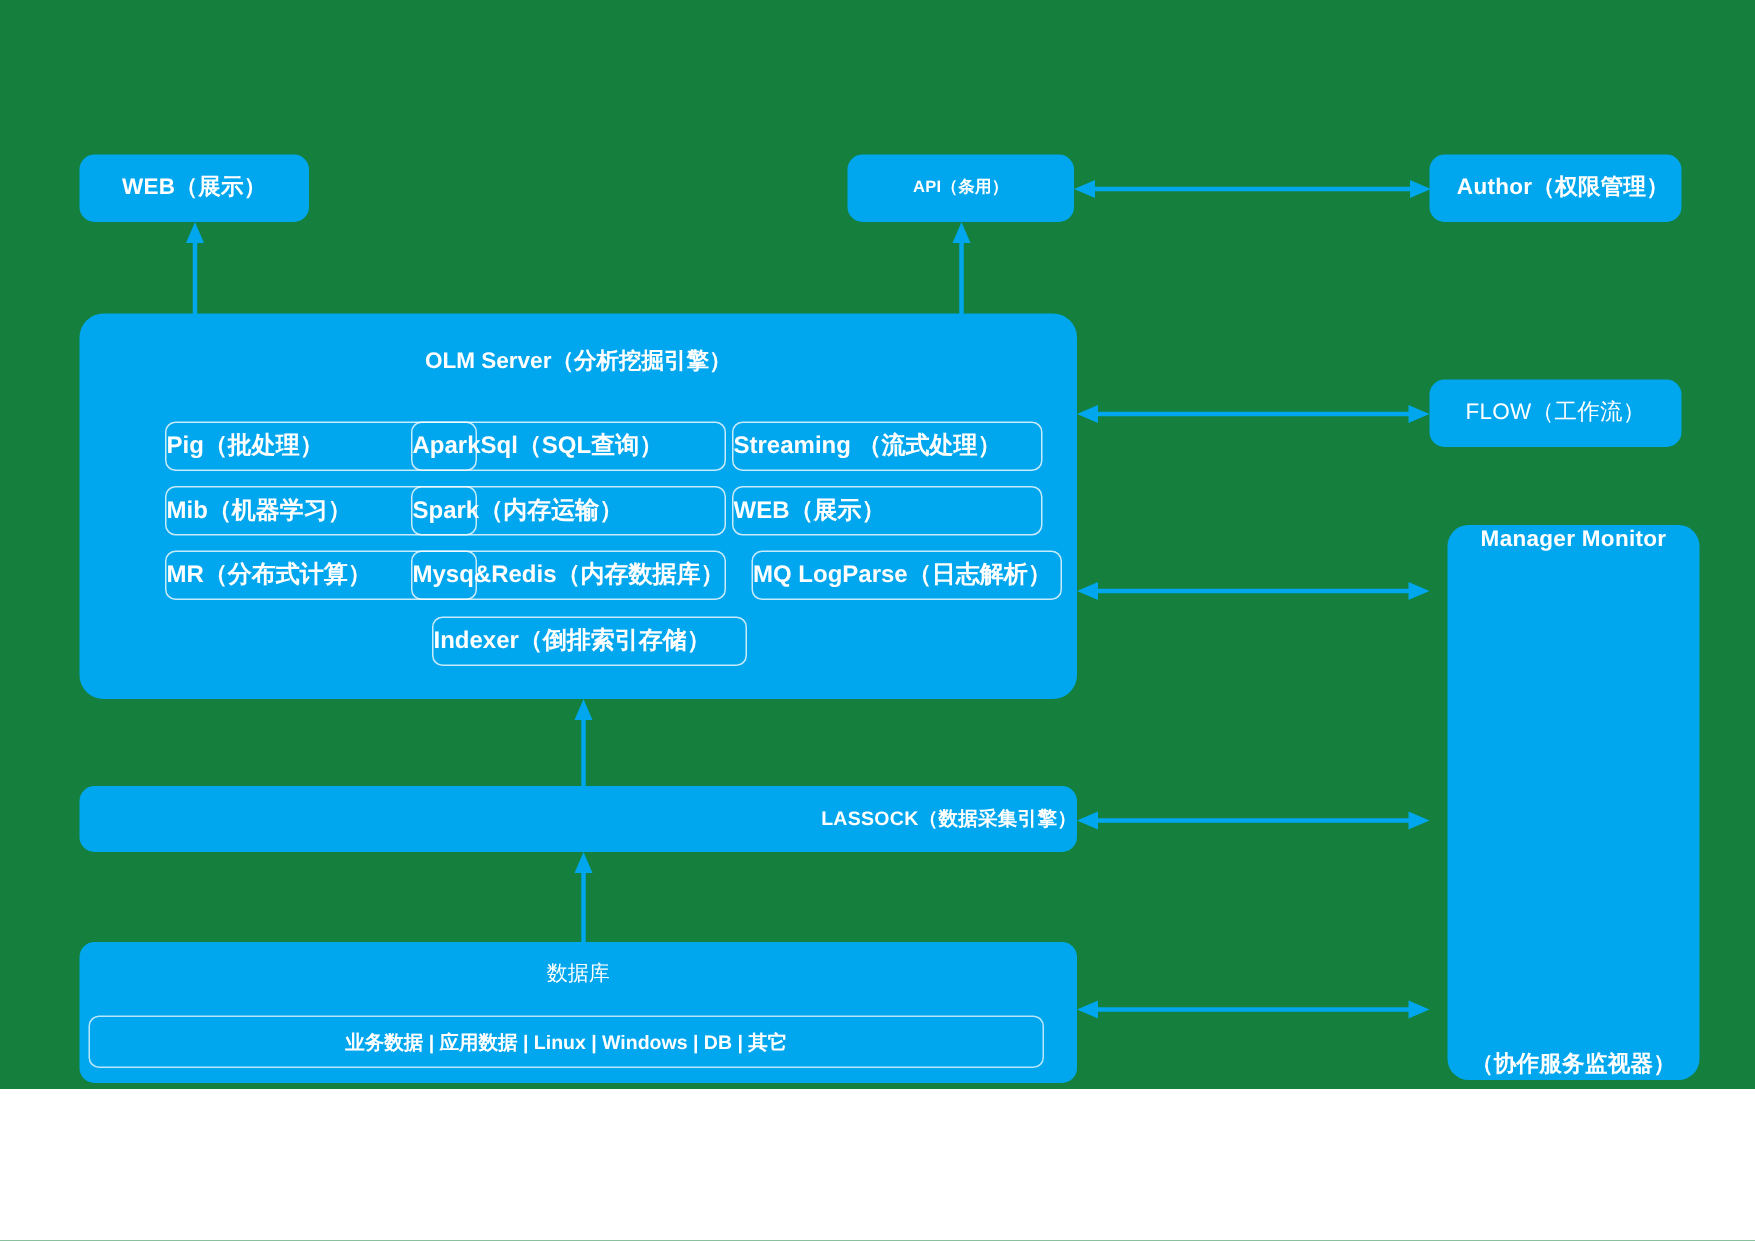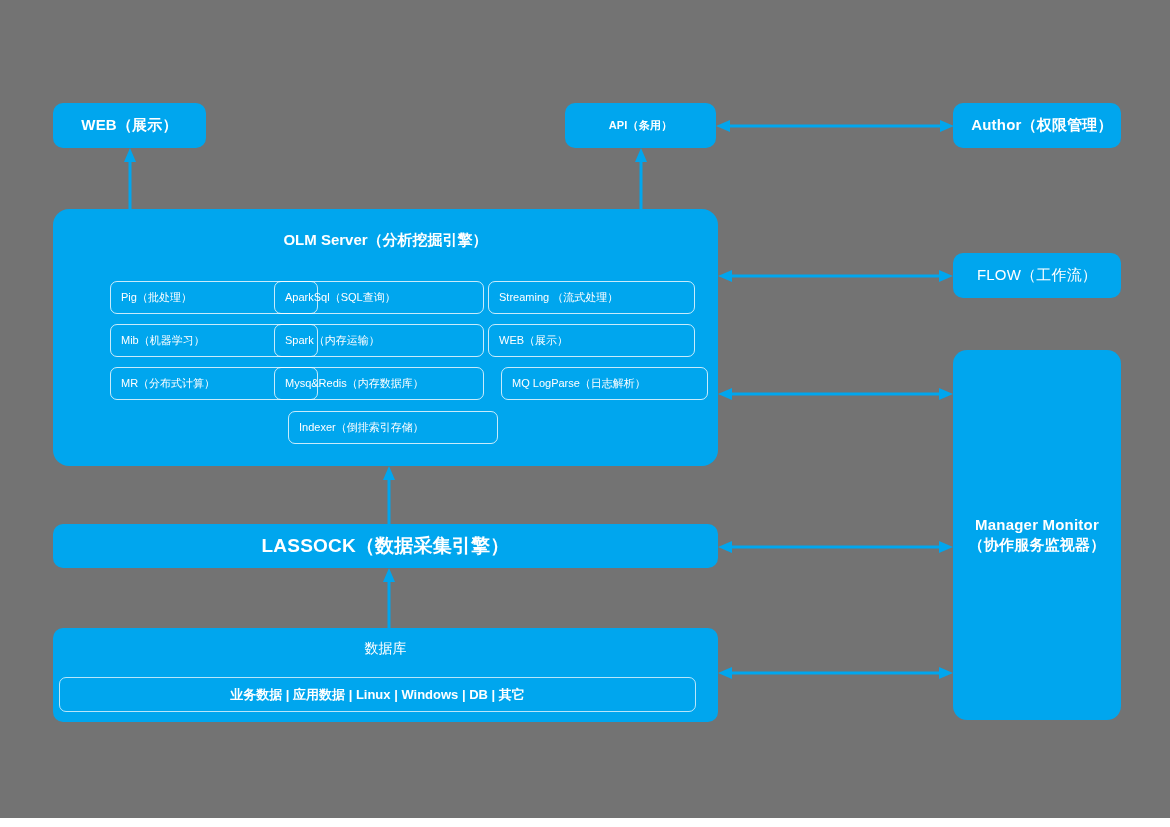--- a/index.html
+++ b/index.html
@@ -7,22 +7,22 @@
     padding: 0;
     background: #ffffff;
   }
   body {
     font-family: "Liberation Sans", "DejaVu Sans", sans-serif;
     -webkit-font-smoothing: antialiased;
   }
   #canvas {
     position: relative;
     width: 1170px;
-    height: 818px;
-    background: #737373;
+    height: 726px;
+    background: #15803d;
     overflow: hidden;
   }
 
   
   .node {
     position: absolute;
     background: #00A6EE;
     color: #ffffff;
     border-radius: 6px;
     box-sizing: border-box;
@@ -53,25 +53,24 @@
     color: #ffffff;
     font-weight: bold;
     font-size: 15px;
   }
   .chip {
     position: absolute;
     box-sizing: border-box;
     border: 1px solid rgba(255,255,255,.78);
     border-radius: 7px;
     color: #ffffff;
-    font-weight: normal;
-    font-size: 11px;
+    font-weight: bold;
+    font-size: 16px;
     display: flex;
     align-items: center;
-    padding-left: 10px;
     white-space: nowrap;
     overflow: hidden;
   }
 
   
   .subbar {
     position: absolute;
     box-sizing: border-box;
     border: 1px solid rgba(255,255,255,.72);
     border-radius: 7px;
@@ -81,21 +80,21 @@
     display: flex;
     align-items: center;
     justify-content: center;
     white-space: nowrap;
   }
 
   
   .conn { position: absolute; }
   .conn svg { display: block; overflow: visible; }
 
-  .stack2 { display:flex; flex-direction:column; align-items:center; justify-content:center; }
+  .stack2 { display:flex; flex-direction:column; align-items:center; justify-content:space-between;margin-left:12px; }
 </style>
 </head>
 <body>
 
 <div id="canvas">
 
   <div class="node r10" style="left:53px; top:103px; width:153px; height:45px; font-size:15px;">
     <span>WEB（展示）</span>
   </div>
 
@@ -191,21 +190,21 @@
     </svg>
   </div>
 
   <div class="conn" style="left:379px; top:466px; width:20px; height:58px;">
     <svg width="20" height="58" viewBox="0 0 20 58">
       <line x1="10" y1="58" x2="10" y2="11" stroke="#00A6EE" stroke-width="3"></line>
       <polygon points="10,0 16,14 4,14" fill="#00A6EE"></polygon>
     </svg>
   </div>
 
-  <div class="node r10" style="left:53px; top:524px; width:665px; height:44px; font-size:19px;">
+  <div class="node r10" style="left:53px; top:524px; width:665px; height:44px; font-size:13px;justify-content:flex-end;">
     <span>LASSOCK（数据采集引擎）</span>
   </div>
 
   <div class="conn" style="left:718px; top:536px; width:235px; height:22px;">
     <svg width="235" height="22" viewBox="0 0 235 22">
       <line x1="12" y1="11" x2="223" y2="11" stroke="#00A6EE" stroke-width="3"></line>
       <polygon points="0,11 14,5 14,17" fill="#00A6EE"></polygon>
       <polygon points="235,11 221,5 221,17" fill="#00A6EE"></polygon>
     </svg>
   </div>

